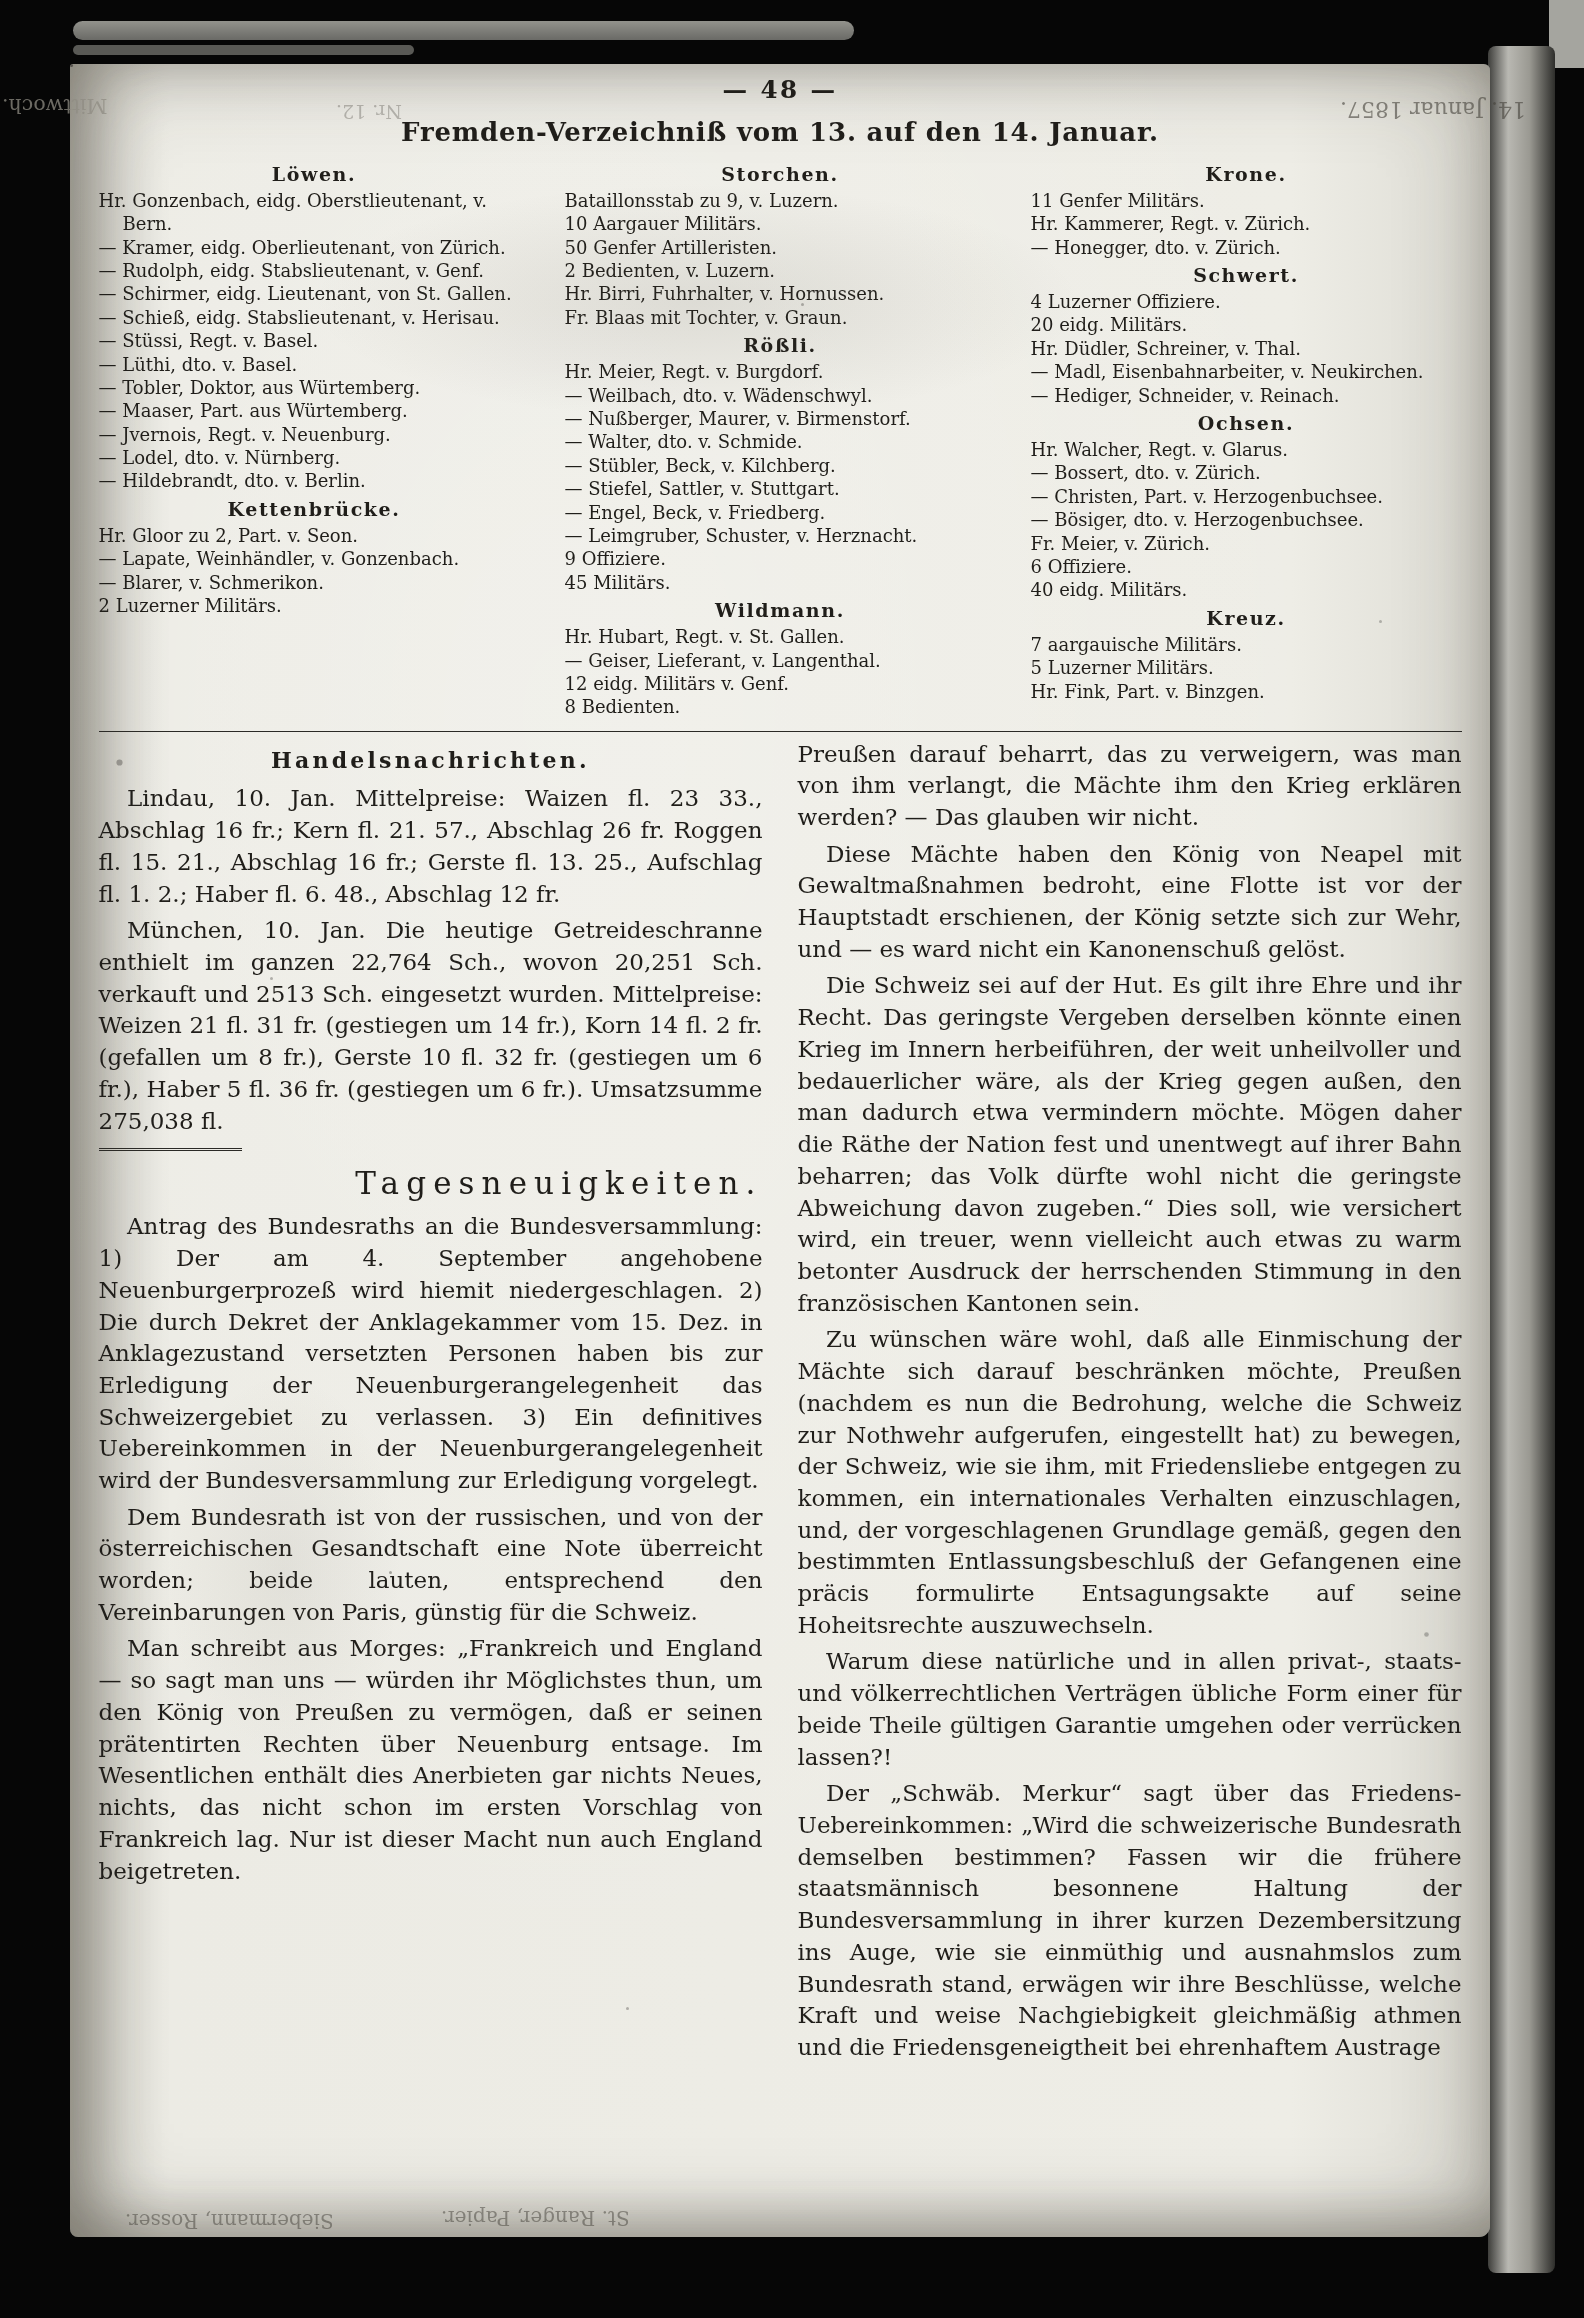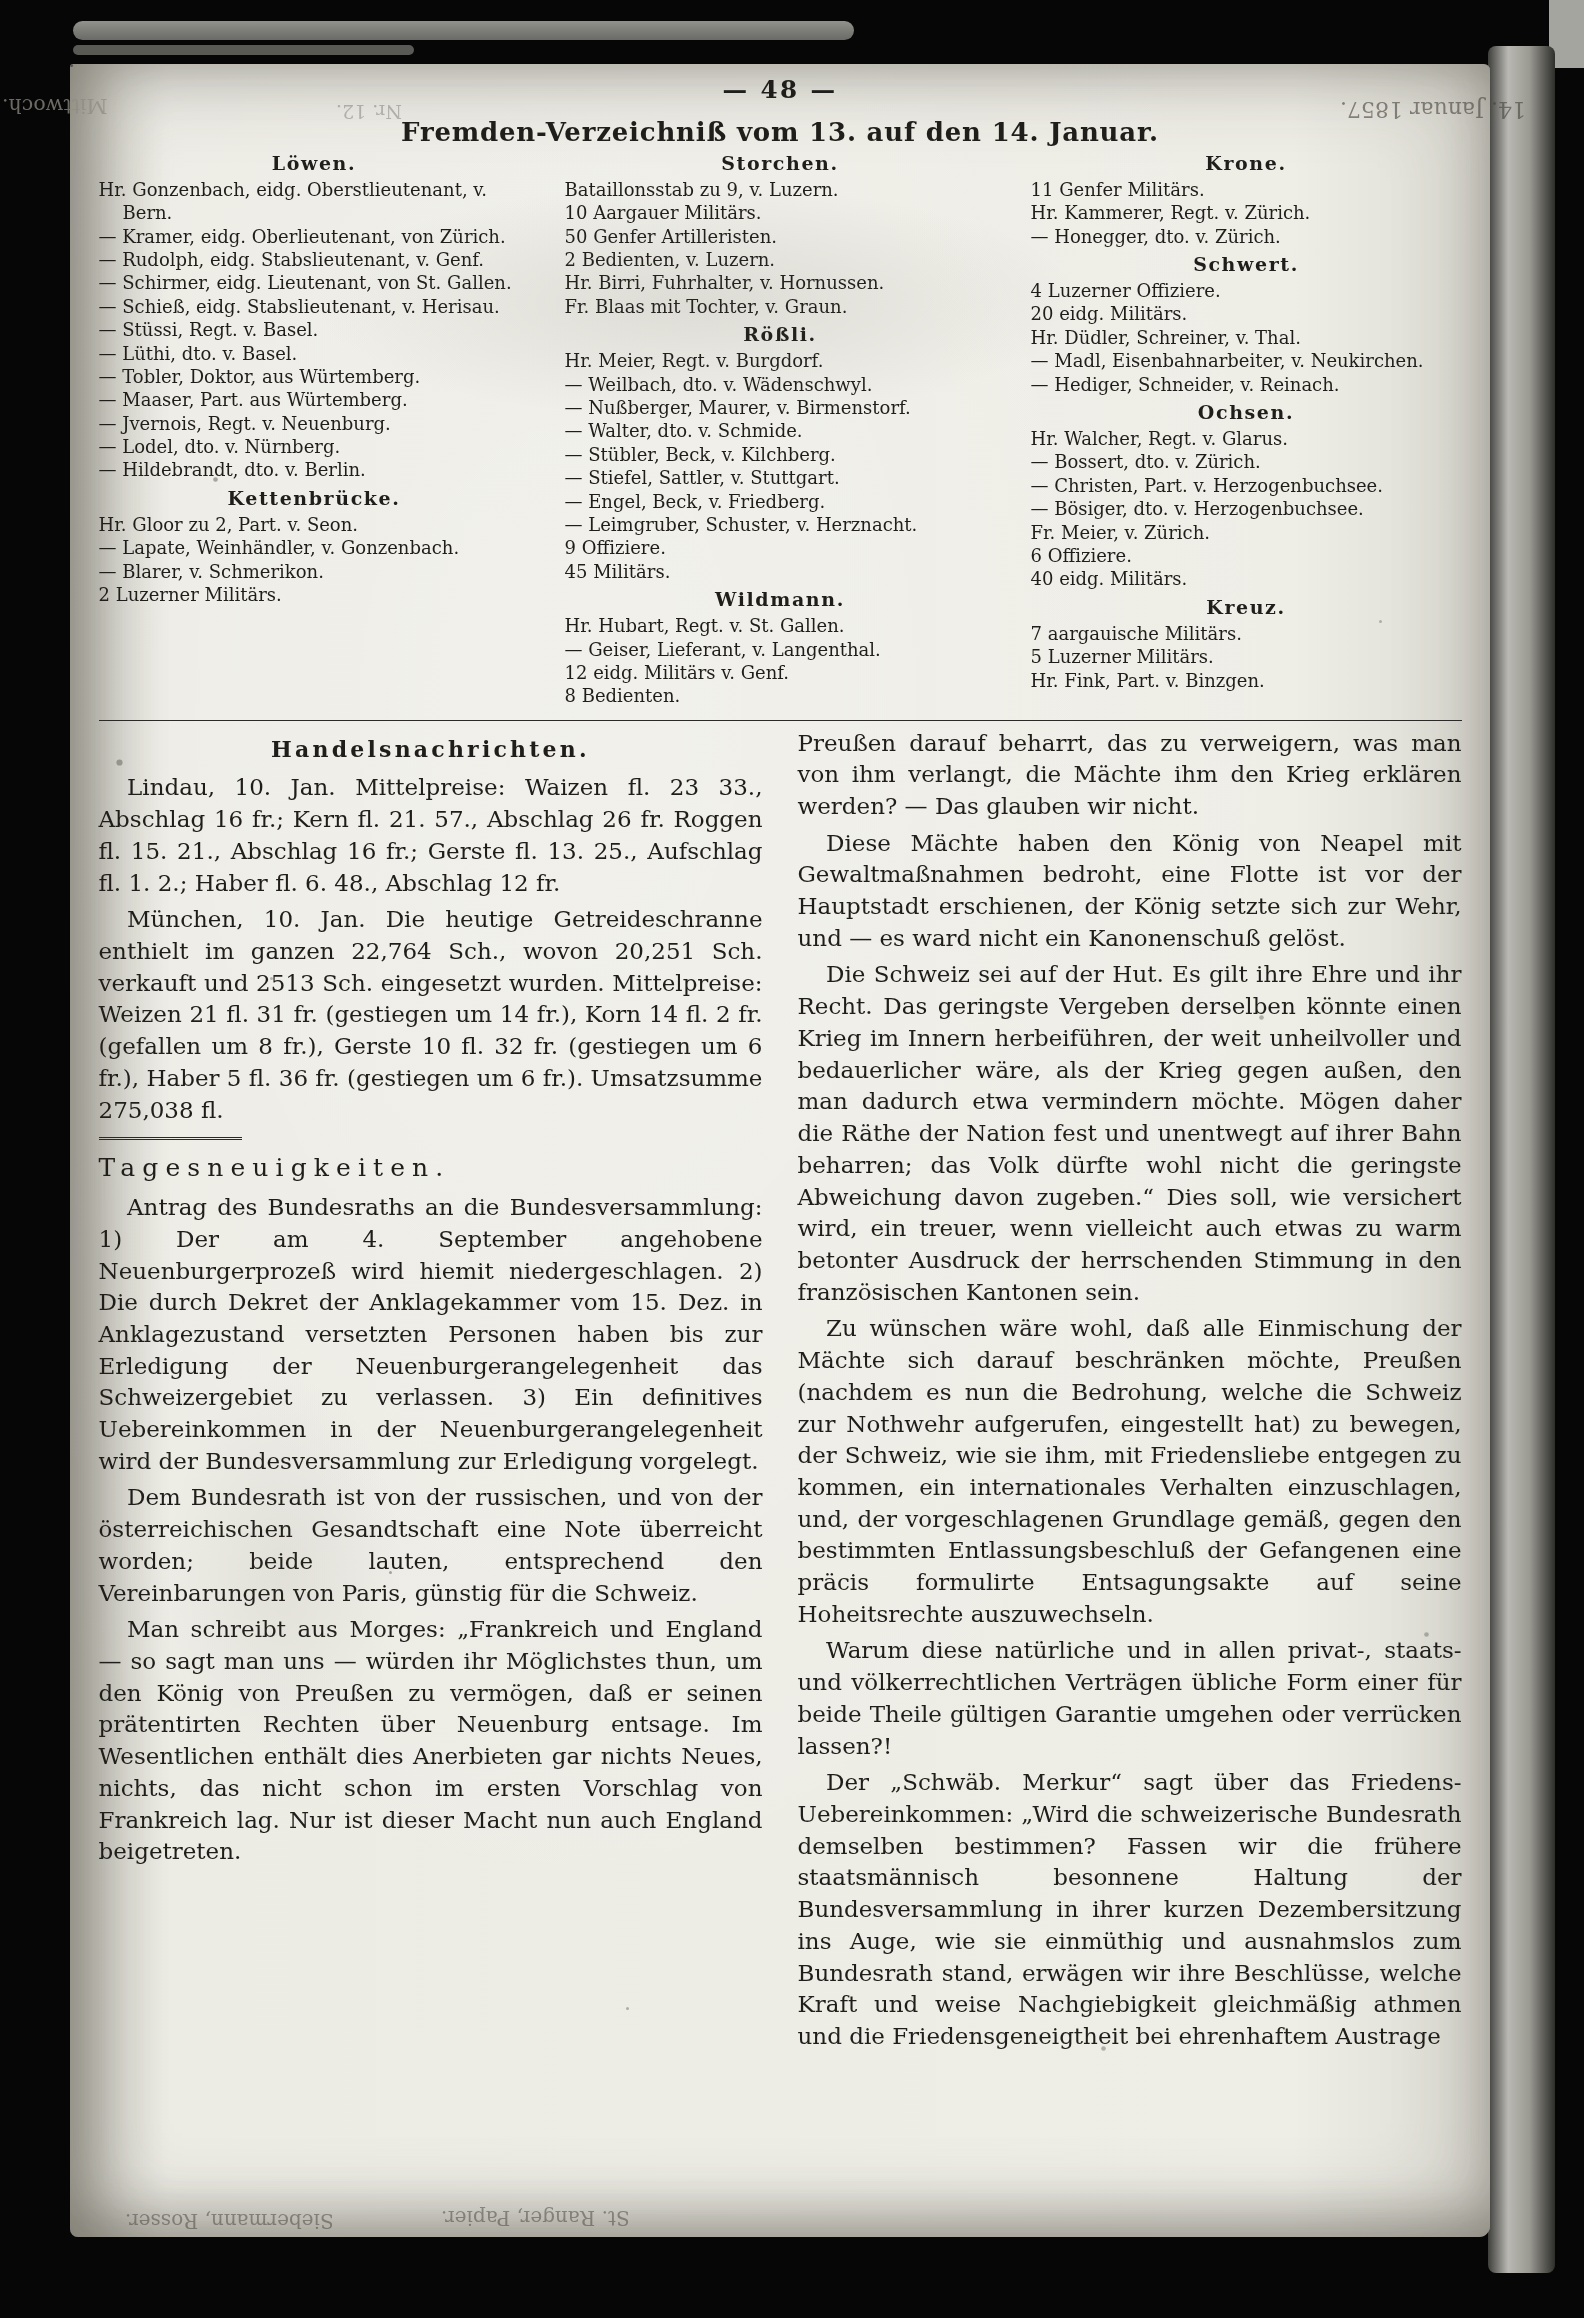--- a/index.html
+++ b/index.html
@@ -25,32 +25,32 @@
       linear-gradient(90deg,#d6d5cd,#ecebe4 7%,#eeede6 86%,#dcdbd3),
       #e9e8e2;
     color:#201e1a;
     border-radius:3.2px 6.3px 11px 8px;
     box-shadow: inset 0 0 95px rgba(55,50,40,.30), inset 36px 0 55px rgba(40,35,25,.22),
                 inset 0 -24px 48px rgba(50,45,35,.18);
     overflow:hidden;
   }
   .pagenum{text-align:center;font-size:24.6px;font-weight:bold;letter-spacing:2.4px;}
   .masthead{text-align:center;font-size:26px;font-weight:bold;letter-spacing:0.8px;margin-top:12.7px;}
-  .directory{display:flex;gap:35px;}
+  .directory{display:flex;gap:35px;margin-top:11px;}
   .dir-col{flex:1;font-size:18px;line-height:1.3;}
   .dir-section-title{text-align:center;font-weight:bold;font-size:19px;letter-spacing:1.6px;margin:4px 0 2.4px;}
   .entry{padding-left:24px;text-indent:-24px;}
   .rule{border-top:1.6px solid #2b2a26;margin:12.7px 0 6.3px;}
   .body{display:flex;gap:35px;}
   .bcol{flex:1;font-size:23px;line-height:1.38;text-align:justify;}
   .bcol p{margin:0 0 4.8px;text-indent:28.5px;}
   .bcol p.continuation{text-indent:0;}
   .trade-head{text-align:center;font-weight:bold;font-size:22px;letter-spacing:3.2px;margin:6.3px 0 8px;}
   .short-rule{width:143px;border-top:3.2px double #2b2a26;margin:11px 0 6.3px;}
-  .news-head{text-align:left;font-size:25px;letter-spacing:7.1px;margin:11px 0 6.3px;}
+  .news-head{text-align:right;font-size:31px;letter-spacing:7.1px;margin:11px 0 6.3px;}
   .news-subhead{text-align:center;font-weight:bold;font-size:20px;letter-spacing:2.4px;margin:0 0 8px;}
   
   .bt{position:absolute;transform:rotate(180deg);color:#45423b;z-index:5;
       font-family:"DejaVu Serif",serif;white-space:nowrap;}
   .bt-1{left:1.6px;top:94px;font-size:20.6px;opacity:.75;color:#8f8c83;}
   .bt-2{left:336px;top:101px;font-size:19px;opacity:.32;}
   .bt-3{right:59px;top:97px;font-size:22px;opacity:.6;}
   .bt-4{left:125px;top:2209px;font-size:20px;opacity:.5;}
   .bt-5{left:441px;top:2206px;font-size:20px;opacity:.5;}
   .stain{position:absolute;pointer-events:none;}

